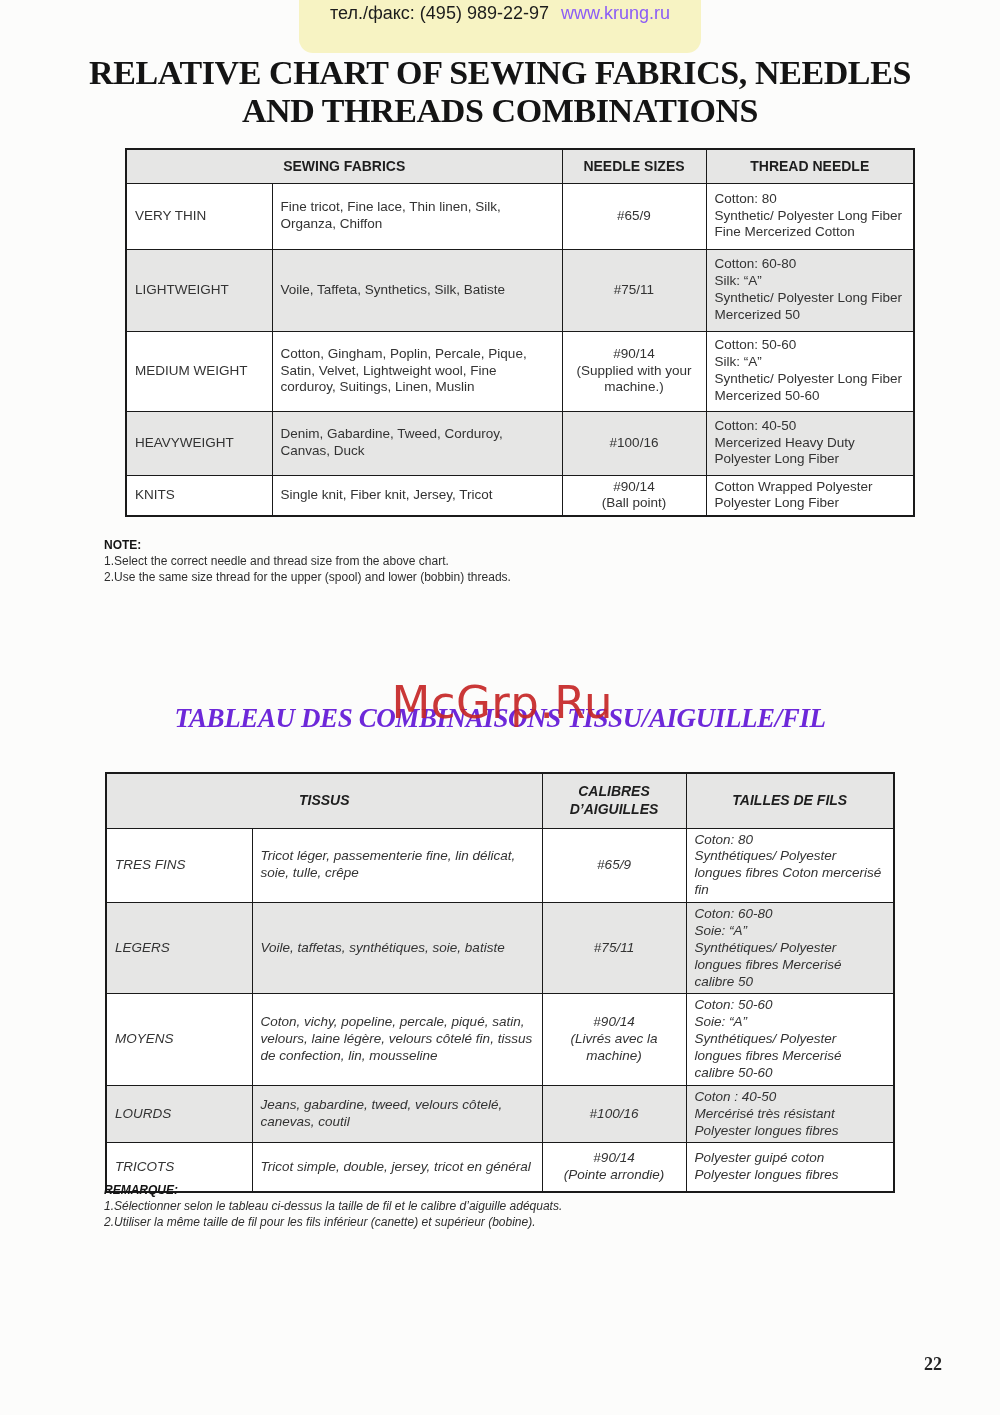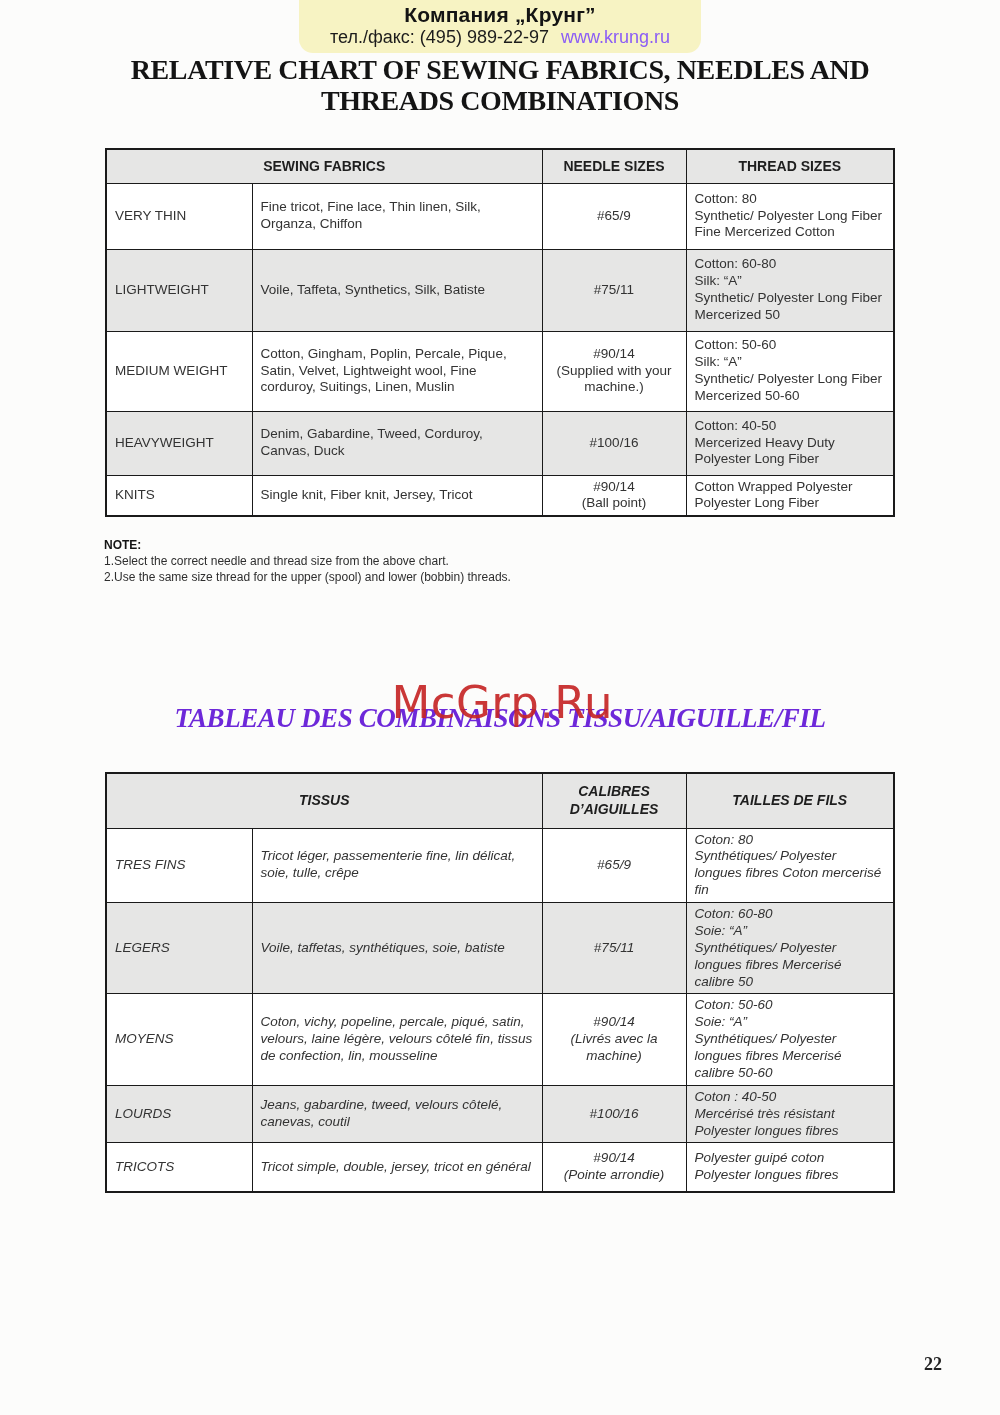--- a/index.html
+++ b/index.html
@@ -17,21 +17,21 @@
   }
   .banner-company{font-size:21px;font-weight:bold;color:#141414;letter-spacing:0.2px;}
   .banner-line2{font-size:18px;color:#1c1c1c;margin-top:0px;}
   .banner-url{color:#8b5cf6;text-decoration:none;margin-left:12px;cursor:pointer;}
 
   
   .title-en{
     position:absolute;top:54px;left:50%;transform:translateX(-50%);
     width:850px;margin:0;text-align:center;
     font-family:"Liberation Serif","DejaVu Serif",serif;
-    font-weight:bold;font-size:28px;line-height:1.12;color:#141414;letter-spacing:-0.4px;
+    font-weight:bold;font-size:34px;line-height:1.12;color:#141414;letter-spacing:-0.4px;
   }
   .title-fr{
     position:absolute;top:703px;left:0;width:100%;margin:0;text-align:center;
     font-family:"Liberation Serif","DejaVu Serif",serif;
     font-weight:bold;font-style:italic;font-size:27px;color:#6d28d9;letter-spacing:-0.4px;
     z-index:1;
   }
   .watermark{
     position:absolute;top:676px;left:50%;transform:translateX(-49%);
     font-family:"DejaVu Sans",sans-serif;font-size:45px;font-weight:500;
@@ -49,21 +49,21 @@
     white-space:pre-line;line-height:1.25;
   }
   table.chart th{
     background:#e6e6e5;font-weight:bold;text-align:center;
     font-size:14px;color:#1e1e1e;padding:2px 4px;
   }
   table.chart td{padding:3px 8px;}
   td.cat{padding-left:12px;}
   td.needle{text-align:center;}
   tr.gray{background:#e6e6e5;}
-  table.en{top:148px;}
+  table.en{top:148px;margin-left:20px;}
   table.fr{top:772px;font-style:italic;}
   table.fr th{font-style:italic;}
 
   
   .note{position:absolute;left:104px;font-size:12px;color:#2e2e2e;line-height:1.34;}
   .note-en{top:537px;}
   .note-fr{top:1182px;font-style:italic;}
   .note-h{font-weight:bold;color:#141414;}
 
   .page-number{
@@ -71,40 +71,39 @@
     font-family:"Liberation Serif","DejaVu Serif",serif;
     font-weight:bold;font-size:18px;color:#222;
   }
 </style>
 </head>
 <body>
 
 <div class="page">
 
   <div class="banner">
-    <div class="banner-company">Компания „Крунг”</div>
     <div class="banner-line2">
       <span>тел./факс: (495) 989-22-97</span><a class="banner-url">www.krung.ru</a>
     </div>
   </div>
 
   <h1 class="title-en">RELATIVE CHART OF SEWING FABRICS, NEEDLES AND THREADS COMBINATIONS</h1>
 
   <table class="chart en">
     <colgroup>
       <col style="width:146px">
         <col style="width:290px">
         <col style="width:144px">
         <col style="width:208px">
     </colgroup>
     <thead>
       <tr style="height:34px">
         <th colspan="2">SEWING FABRICS</th>
         <th>NEEDLE SIZES</th>
-        <th>THREAD SIZES</th>
+        <th>THREAD NEEDLE</th>
       </tr>
     </thead>
     <tbody>
       <tr style="height:66px">
         <td class="cat">VERY THIN</td>
         <td>Fine tricot, Fine lace, Thin linen, Silk, Organza, Chiffon</td>
         <td class="needle">#65/9</td>
         <td>Cotton: 80
 Synthetic/ Polyester Long Fiber
 Fine Mercerized Cotton</td>
@@ -209,16 +208,21 @@
         <td class="cat">TRICOTS</td>
         <td>Tricot simple, double, jersey, tricot en général</td>
         <td class="needle">#90/14
 (Pointe arrondie)</td>
         <td>Polyester guipé coton
 Polyester longues fibres</td>
       </tr>
     </tbody>
   </table>
 
+  <div class="note note-fr">
+    <div class="note-h">REMARQUE:</div>
+    <div>1.Sélectionner selon le tableau ci-dessus la taille de fil et le calibre d’aiguille adéquats.</div>
+    <div>2.Utiliser la même taille de fil pour les fils inférieur (canette) et supérieur (bobine).</div>
+  </div>
 
   <div class="page-number">22</div>
 
 </div>
 
 </body></html>

